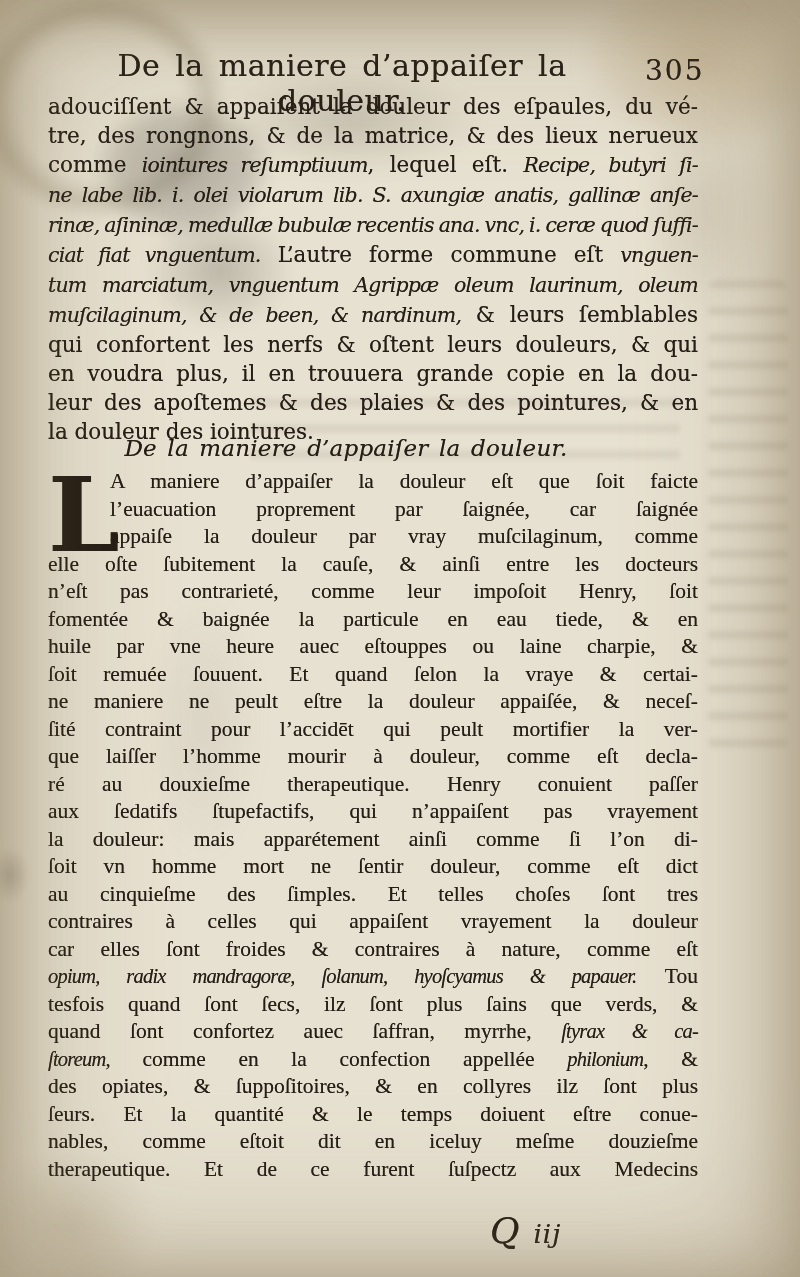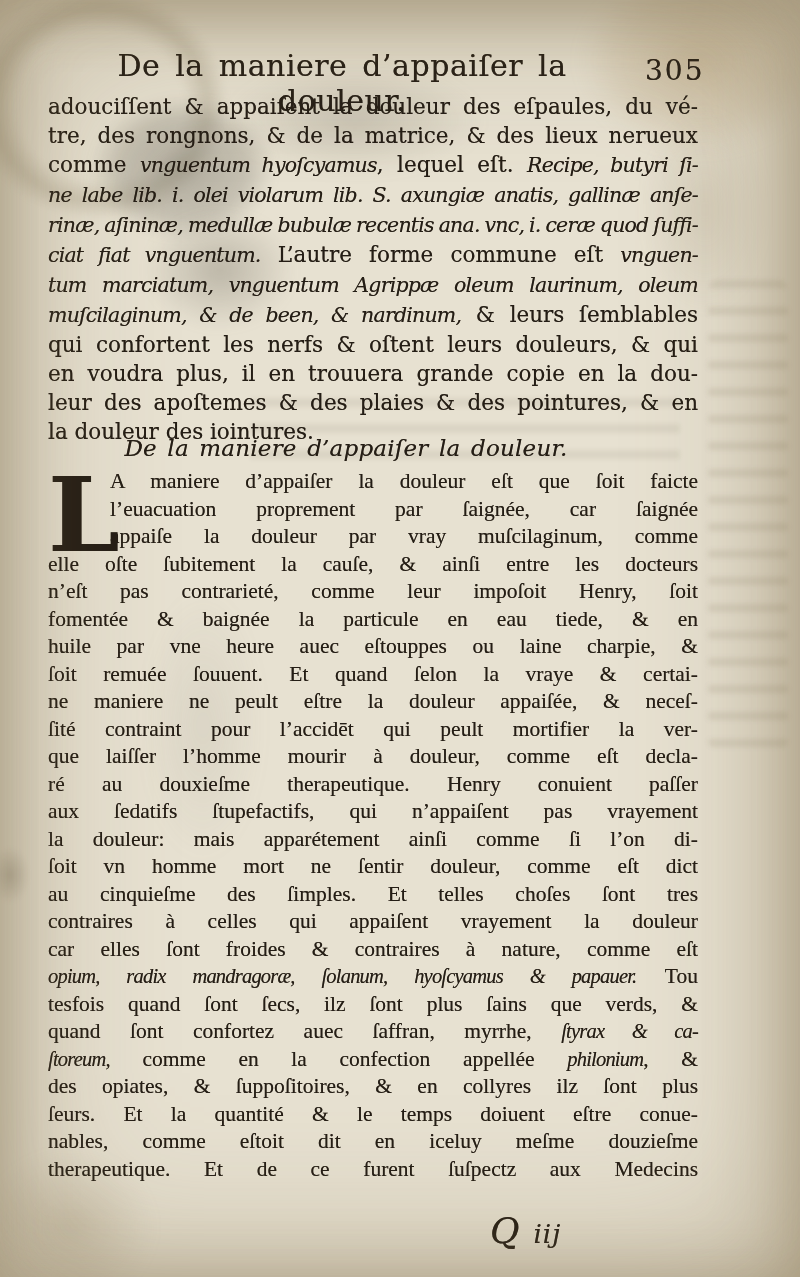--- a/index.html
+++ b/index.html
@@ -140,21 +140,21 @@
   <div class="text-col">
 
     <div class="header">
       <div class="header-title">De la maniere d’appaiſer la douleur.</div>
       <div class="page-num">305</div>
     </div>
 
     <div class="para para-1">
         <div class="line"><span>adouciſſent &amp; appaiſent la douleur des eſpaules, du vé-</span></div>
         <div class="line"><span>tre, des rongnons, &amp; de la matrice, &amp; des lieux nerueux</span></div>
-        <div class="line"><span>comme </span><span class="it">vnguentum hyoſcyamus</span><span>, lequel eſt. </span><span class="it">Recipe, butyri ſi-</span></div>
+        <div class="line"><span>comme </span><span class="it">iointures reſumptiuum</span><span>, lequel eſt. </span><span class="it">Recipe, butyri ſi-</span></div>
         <div class="line"><span class="it">ne labe lib. i. olei violarum lib. S. axungiæ anatis, gallinæ anſe-</span></div>
         <div class="line"><span class="it">rinæ, aſininæ, medullæ bubulæ recentis ana. vnc, i. ceræ quod ſuffi-</span></div>
         <div class="line"><span class="it">ciat fiat vnguentum.</span><span> L’autre forme commune eſt </span><span class="it">vnguen-</span></div>
         <div class="line"><span class="it">tum marciatum, vnguentum Agrippæ oleum laurinum, oleum</span></div>
         <div class="line"><span class="it">muſcilaginum, &amp; de been, &amp; nardinum,</span><span> &amp; leurs ſemblables</span></div>
         <div class="line"><span>qui confortent les nerfs &amp; oſtent leurs douleurs, &amp; qui</span></div>
         <div class="line"><span>en voudra plus, il en trouuera grande copie en la dou-</span></div>
         <div class="line"><span>leur des apoſtemes &amp; des plaies &amp; des pointures, &amp; en</span></div>
         <div class="line short"><span>la douleur des iointures.</span></div>
       </div>

